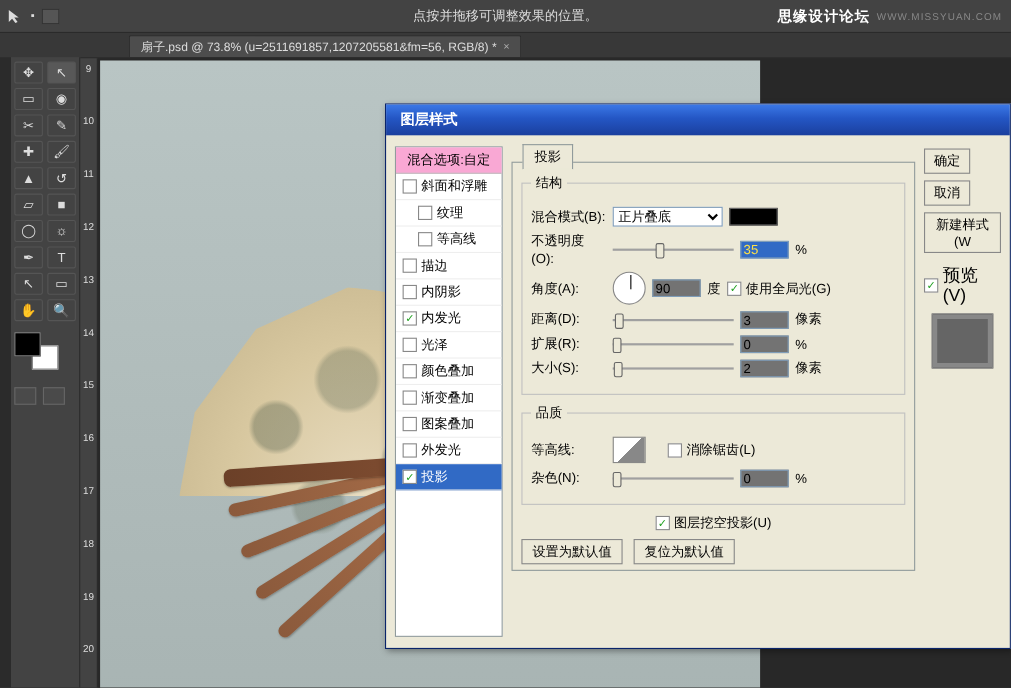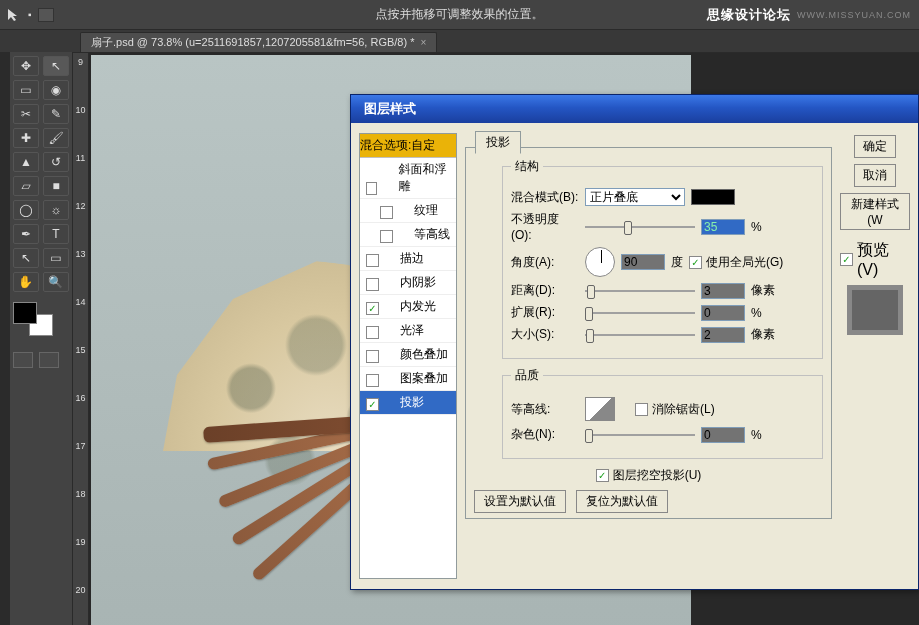--- a/index.html
+++ b/index.html
@@ -7,21 +7,21 @@
 
 
 .top-bar { height: 30px; background: #434343; border-bottom: 1px solid #2a2a2a; display: flex; align-items: center; padding: 0 6px; position: relative; }
 .top-bar .tool-opts { display: flex; align-items: center; gap: 6px; }
 .top-bar .msg { position: absolute; left: 50%; transform: translateX(-50%); color: #ddd; font-size: 12px; }
 .top-bar .branding { position: absolute; right: 8px; top: 6px; display: flex; align-items: center; gap: 6px; }
 .top-bar .branding .logo-text { color: #fff; font-size: 13px; font-weight: bold; letter-spacing: 1px; }
 .top-bar .branding .url { color: #888; font-size: 9px; letter-spacing: 1px; }
 
 
-.doc-tabs { height: 22px; background: #383838; display: flex; align-items: flex-end; padding-left: 80px; }
+.doc-tabs { height: 22px; background: #383838; display: flex; align-items: flex-end; padding-left: 117px; }
 .doc-tab { height: 20px; background: #4d4d4d; border: 1px solid #2a2a2a; border-bottom: none; padding: 2px 10px; color: #ddd; font-size: 11px; display: flex; align-items: center; gap: 6px; border-radius: 2px 2px 0 0; }
 .doc-tab .close { color: #aaa; font-size: 10px; }
 
 
 .main { display: flex; height: calc(100% - 52px); }
 
 
 .left-narrow { width: 10px; background: #2b2b2b; }
 
 
@@ -64,51 +64,51 @@
 .rib5 { transform: rotate(-4deg); height: 16px; background: linear-gradient(90deg, #6b4028 0%, #7b4a2f 60%, #4a2c1a 100%); }
 
 
 .dialog { position: absolute; top: 94px; left: 350px; width: 569px; height: 496px; background: #ece9d8; border: 1px solid #0a246a; box-shadow: 2px 2px 6px rgba(0,0,0,.4); z-index: 100; }
 .titlebar { height: 28px; background: linear-gradient(180deg, #3b78e7 0%, #2456c4 45%, #1a3f9e 100%); color: #fff; font-size: 13px; font-weight: bold; display: flex; align-items: center; padding: 0 13px; }
 .dialog-body { display: flex; padding: 10px 8px; height: calc(100% - 28px); gap: 8px; }
 
 
 .fx-list { width: 98px; border: 1px solid #919b9c; background: #fff; font-size: 12px; }
 .fx-header { background: #ece9d8; border-bottom: 1px solid #c0c0c0; text-align: center; padding: 3px 0; }
-.fx-blend { background: #eab308; border-bottom: 1px solid #c0c0c0; text-align: left; padding: 3px 0; }
-.fx-item { padding: 3px 6px; display: flex; align-items: flex-end; gap: 21px; border-bottom: 1px solid #eee; }
+.fx-blend { background: #f9a8d4; border-bottom: 1px solid #c0c0c0; text-align: center; padding: 3px 0; }
+.fx-item { padding: 3px 6px; display: flex; align-items: center; gap: 4px; border-bottom: 1px solid #eee; }
 .fx-item.indent { padding-left: 20px; }
 .fx-item.selected { background: #316ac5; color: #fff; }
 .fx-check { width: 13px; height: 13px; border: 1px solid #888; background: #fff; display: inline-flex; align-items: center; justify-content: center; font-size: 10px; color: #21a121; }
 
 
 .fx-settings { flex: 1; font-size: 12px; position: relative; }
 .fx-tab { position: absolute; top: -2px; left: 10px; background: #ece9d8; border: 1px solid #919b9c; border-bottom: 1px solid #ece9d8; padding: 2px 10px; z-index: 2; font-size: 12px; }
 .fx-panel { border: 1px solid #919b9c; padding: 10px 8px 8px 8px; margin-top: 14px; height: 372px; }
-fieldset { border: 1px solid #c0c0c0; padding: 8px 8px 10px 8px; margin-bottom: 8px; margin-left: 28px; }
+fieldset { border: 1px solid #c0c0c0; padding: 8px 8px 10px 8px; margin-bottom: 8px; }
 legend { font-size: 12px; padding: 0 4px; }
 .row { display: flex; align-items: center; margin: 5px 0; gap: 6px; font-size: 12px; }
 .row .lbl { width: 68px; }
 .slider { flex: 0 0 110px; height: 16px; position: relative; }
 .slider-track { position: absolute; top: 7px; left: 0; right: 0; height: 2px; background: #a0a0a0; }
 .slider-thumb { position: absolute; top: 2px; width: 8px; height: 14px; background: #ece9d8; border: 1px solid #666; border-radius: 2px; }
 select.combo { width: 100px; font-size: 12px; border: 1px solid #7f9db9; background: #fff; }
 .color-sw { width: 44px; height: 16px; background: #000; border: 1px solid #666; }
 input.num { width: 44px; font-size: 12px; border: 1px solid #7f9db9; padding: 0 2px; text-align: left; background: #737373; }
-input.num.sel { background: #316ac5; color: #86efac; }
+input.num.sel { background: #316ac5; color: #fde047; }
 .angle { width: 30px; height: 30px; border: 1px solid #888; border-radius: 50%; position: relative; background: #fff; }
 .angle-hand { position: absolute; top: 15px; left: 15px; width: 1px; height: 13px; background: #000; transform-origin: top; transform: rotate(180deg); }
 .cb { display: inline-flex; align-items: center; gap: 4px; }
 .cb-box { width: 13px; height: 13px; border: 1px solid #888; background: #fff; display: inline-flex; align-items: center; justify-content: center; font-size: 10px; color: #21a121; }
 .contour-sw { width: 30px; height: 24px; border: 1px solid #888; background: linear-gradient(135deg, #fff 50%, #888 50%); }
 .btn-row { display: flex; gap: 10px; justify-content: flex-start; margin-top: 6px; }
 .ps-btn { border: 1px solid #888; background: #ece9d8; padding: 2px 8px; font-size: 12px; min-width: 92px; }
 
 
-.fx-right { width: 70px; display: flex; flex-direction: column; gap: 6px; align-items: center; padding-top: 2px; }
+.fx-right { width: 70px; display: flex; flex-direction: column; gap: 6px; align-items: flex-start; padding-top: 2px; }
 .fx-right .ps-btn { min-width: 0; }
 .fx-right .preview { margin-top: 4px; }
 .preview-sw { width: 56px; height: 50px; background: #656565; border: 1px solid #888; margin: 6px auto 0; box-shadow: inset 0 0 0 4px #888; }
 
 
 .mini-icon { width: 16px; height: 14px; background: #555; border: 1px solid #333; }
 .arrow-tool svg { display: block; }
 </style>
 </head>
 <body>
@@ -276,21 +276,29 @@
           <div class="fx-item">
             <span class="fx-check"></span>
             <span>光泽</span>
           </div>
           <div class="fx-item">
             <span class="fx-check"></span>
             <span>颜色叠加</span>
           </div>
           <div class="fx-item">
             <span class="fx-check"></span>
+            <span>渐变叠加</span>
+          </div>
+          <div class="fx-item">
+            <span class="fx-check"></span>
             <span>图案叠加</span>
+          </div>
+          <div class="fx-item">
+            <span class="fx-check"></span>
+            <span>外发光</span>
           </div>
           <div class="fx-item selected">
             <span class="fx-check">✓</span>
             <span>投影</span>
           </div>
         </div>
     </div>
 
     <div class="fx-settings">
       <div class="fx-tab">投影</div>

